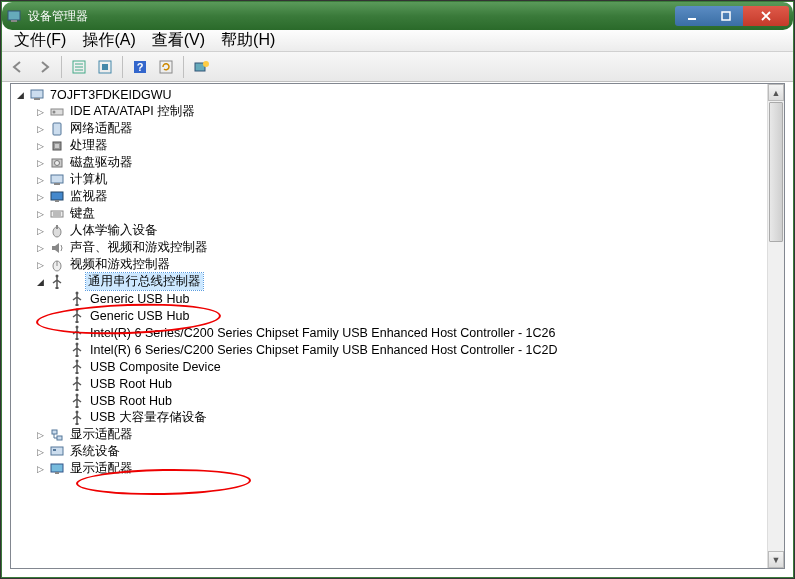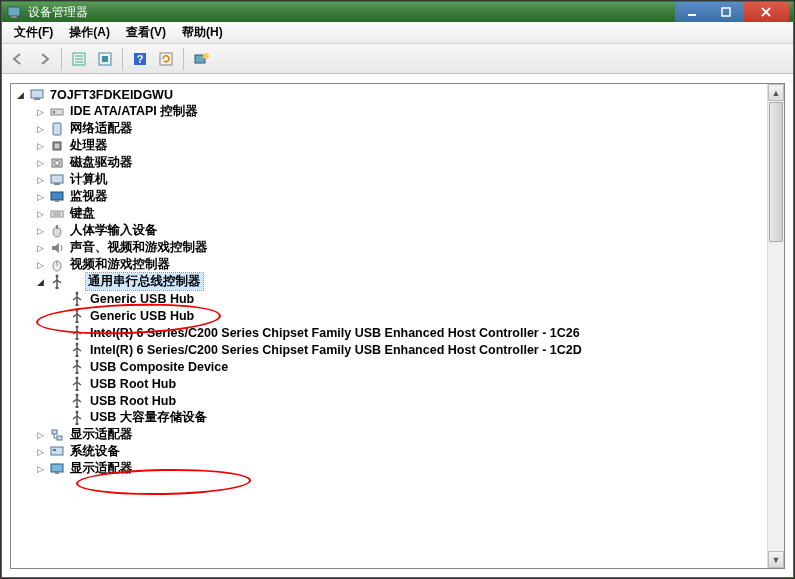--- a/index.html
+++ b/index.html
@@ -1,39 +1,39 @@
 <!DOCTYPE html>
 <html><head>
 <meta charset="utf-8">
 <style>
 * { box-sizing: border-box; margin: 0; padding: 0; font-family: "Microsoft YaHei", "Segoe UI", Tahoma, sans-serif; }
 body { background: #333; padding: 1px; }
 .window { width: 793px; height: 577px; background: #fff; border: 1px solid #3a7a3a; position: relative; }
-.titlebar { height: 20px; background: linear-gradient(to bottom, #5a9a5a 0%, #3a7a3a 50%, #2a6a2a 100%); display: flex; align-items: center; padding: 4px 4px; color: #fff; font-size: 12px; }
+.titlebar { height: 28px; background: linear-gradient(to bottom, #5a9a5a 0%, #3a7a3a 50%, #2a6a2a 100%); display: flex; align-items: center; padding: 4px 4px; color: #fff; font-size: 12px; border-radius: 10px; }
 .titlebar-icon { width: 16px; height: 16px; margin-right: 6px; display:inline-flex; align-items:center; justify-content:center; }
 .titlebar-text { flex: 1; font-size: 12px; }
 .titlebar-buttons { display: flex; gap: 0; }
 .tb-btn { width: 34px; height: 20px; border: none; font-size: 14px; color: #fff; cursor: pointer; display: flex; align-items: center; justify-content: center; }
 .tb-min { background: linear-gradient(to bottom,#5b8cc4,#3a6ea5); border-radius: 3px 0 0 3px; }
 .tb-max { background: linear-gradient(to bottom,#5b8cc4,#3a6ea5); }
 .tb-close { background: linear-gradient(to bottom,#e05a4a,#c43a2a); border-radius: 0 3px 3px 0; width: 46px; }
-.menubar { height: 22px; background: linear-gradient(to bottom,#fdfdfd,#ececec); border-bottom: 1px solid #d0d0d0; display: flex; align-items: center; padding: 0 4px; font-size: 12px; font-weight: bold; }
+.menubar { height: 22px; background: linear-gradient(to bottom,#fdfdfd,#ececec); border-bottom: 1px solid #d0d0d0; display: flex; align-items: center; padding: 0 4px; font-size: 16px; }
 .menu-item { padding: 2px 8px; cursor: pointer; }
 .toolbar { height: 30px; background: linear-gradient(to bottom,#f7f7f7,#e8e8e8); border-bottom: 1px solid #c0c0c0; display: flex; align-items: center; padding: 0 4px; gap: 2px; }
 .tool-btn { width: 24px; height: 24px; border: 1px solid transparent; background: transparent; cursor: pointer; display:flex; align-items:center; justify-content:center; color:#555; font-size:14px; }
 .tool-sep { width: 1px; height: 22px; background: #c0c0c0; margin: 0 3px; }
 .content-wrap { position: absolute; top: 81px; left: 8px; right: 8px; bottom: 8px; border: 1px solid #828790; background: #fff; overflow: hidden; }
 .tree { position: absolute; inset: 0; overflow-y: auto; font-size: 12.5px; padding: 2px 0; }
 .tree-row { display: flex; align-items: center; height: 17px; white-space: nowrap; cursor: default; position: relative; }
 .tree-row.selected .label { background: #cde8ff; outline: 1px dotted #5a9de0; margin-left: 18px; }
 .expander { width: 11px; height: 11px; display: inline-flex; align-items: center; justify-content: center; font-size: 9px; color: #6a6a6a; cursor: pointer; margin-right: 3px; }
 .expander.open { color: #333; }
 .spacer { display:inline-block; }
 .node-icon { width: 16px; height: 16px; margin-right: 3px; display:inline-flex; align-items:center; justify-content:center; font-size:12px; }
-.label { padding: 0 2px; font-weight: bold; }
+.label { padding: 0 2px; }
 .scrollbar { position: absolute; right: 0; top: 0; bottom: 0; width: 17px; background: #f0f0f0; border-left: 1px solid #ddd; }
 .sb-btn { height: 17px; background: linear-gradient(to bottom,#f4f4f4,#dcdcdc); border: 1px solid #bbb; display:flex; align-items:center; justify-content:center; font-size:9px; color:#555; }
 .sb-thumb { position: absolute; left: 1px; right: 1px; top: 18px; height: 140px; background: linear-gradient(to right,#e8e8e8,#cfcfcf); border: 1px solid #aaa; border-radius: 1px; }
 .sb-btn.down { position:absolute; bottom:0; left:0; right:0; }
 .circle { position: absolute; border: 2.5px solid #e00; border-radius: 50%; pointer-events: none; }
 .circle1 { left: 25px; top: 220px; width: 185px; height: 30px; transform: rotate(-2deg); }
 .circle2 { left: 65px; top: 385px; width: 175px; height: 26px; transform: rotate(-1deg); }
 svg { display:block; }
 </style>
 </head>

